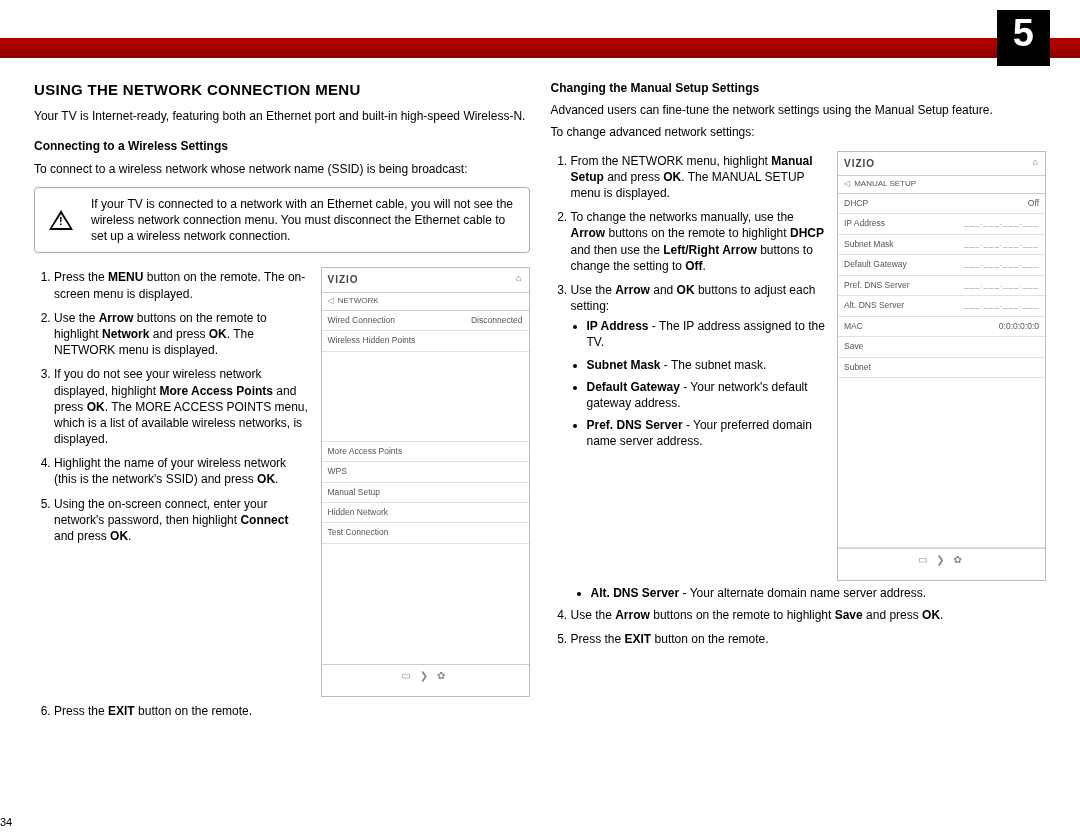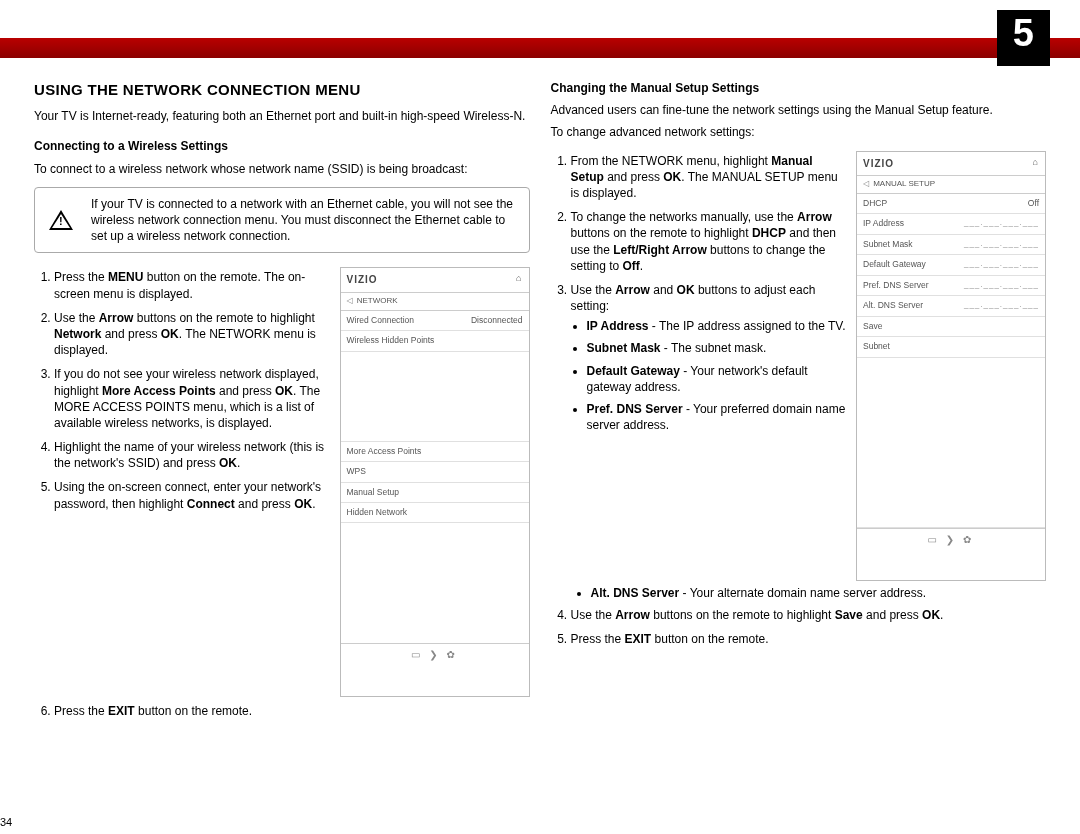--- a/index.html
+++ b/index.html
@@ -70,21 +70,21 @@
   .body-row { display:flex; gap:10px; }
   .body-text { flex: 1; }
   ol.steps { padding-left: 20px; margin: 6px 0; }
   ol.steps > li { margin-bottom: 8px; text-align: left; }
   ul.bullets { list-style: disc; padding-left: 16px; margin: 4px 0; }
   ul.bullets > li { margin-bottom: 6px; }
   b { font-weight:700; }
 
   
   .tvmenu {
-    width: 190px;
+    width: 209px;
     border: 1px solid #bbb;
     background: #fff;
     font-size: 9px;
     color: #555;
     margin-top: 4px;
     flex-shrink: 0;
   }
   .tvmenu.tall { height: 430px; }
   .tvmenu.tall2 { height: 430px; }
   .tv-head {
@@ -178,20 +178,23 @@
             <span>More Access Points</span>
           </div>
         <div class="tv-row">
             <span>WPS</span>
           </div>
         <div class="tv-row">
             <span>Manual Setup</span>
           </div>
         <div class="tv-row">
             <span>Hidden Network</span>
+          </div>
+        <div class="tv-row">
+            <span>Test Connection</span>
           </div>
         <div style="flex:1;height:120px"></div>
         <div class="tv-foot">▭  ❯  ✿</div>
       </div>
     </div>
 
     <ol class="steps" start="6">
       <li><span>Press the </span><b>EXIT</b><span> button on the remote.</span></li>
     </ol>
   </div>
@@ -238,20 +241,24 @@
           </div>
         <div class="tv-row">
             <span>Pref. DNS Server</span>
             <span class="ip-blank">___.___.___.___</span>
           </div>
         <div class="tv-row">
             <span>Alt. DNS Server</span>
             <span class="ip-blank">___.___.___.___</span>
           </div>
         <div class="tv-row">
+            <span>MAC</span>
+            <span>0:0:0:0:0:0</span>
+          </div>
+        <div class="tv-row">
             <span>Save</span>
           </div>
         <div class="tv-row">
             <span>Subnet</span>
           </div>
         <div class="tv-gap2"></div>
         <div class="tv-foot">▭  ❯  ✿</div>
       </div>
     </div>
 

